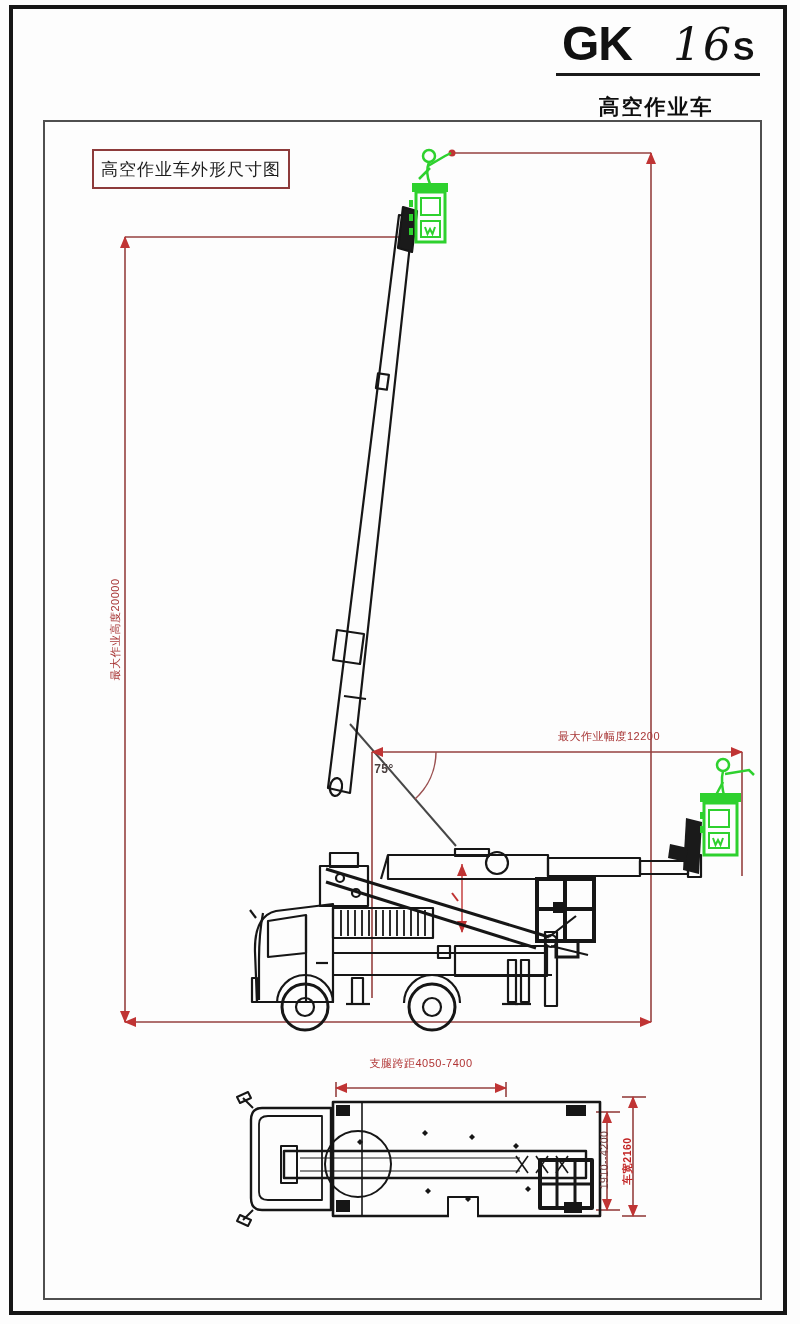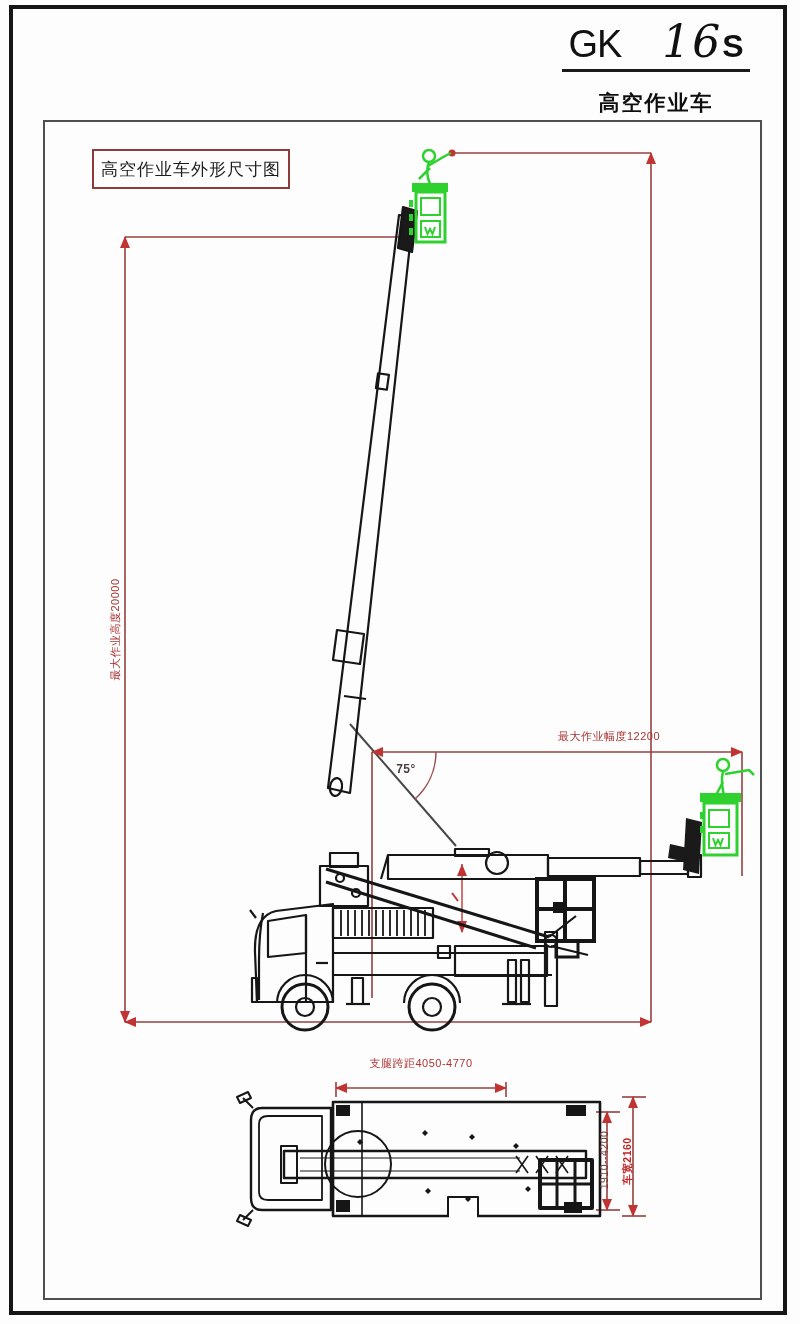--- a/index.html
+++ b/index.html
@@ -12,38 +12,38 @@
     border:4px solid #161616;box-sizing:border-box;
   }
   .inner-frame{
     position:absolute;left:43px;top:120px;width:719px;height:1180px;
     border:2px solid #4f4f4f;box-sizing:border-box;background:transparent;
   }
   .logo{
     position:absolute;left:556px;top:16px;width:200px;text-align:center;color:#111;
   }
   .logo .rule{display:inline-block;border-bottom:3px solid #1a1a1a;padding:0 6px 2px 6px;white-space:nowrap;}
-  .logo .brand{font-size:38px;font-weight:normal;letter-spacing:-1px;}
+  .logo .brand{font-size:48px;font-weight:bold;letter-spacing:-1px;}
   .logo .model{font-size:44px;font-style:italic;font-family:"DejaVu Serif",serif;letter-spacing:2px;margin-left:41px;}
   .logo .suffix{font-size:32px;font-weight:bold;}
   .logo .subtitle{font-size:21px;font-weight:bold;letter-spacing:2px;margin-top:17px;color:#0e0e0e;}
   .title-box{
     position:absolute;left:92px;top:149px;width:198px;height:40px;
     border:2px solid #8d3b3b;box-sizing:border-box;background:#fdfdfd;
     display:flex;align-items:center;justify-content:center;
     font-size:17px;font-weight:400;color:#1c1c1c;letter-spacing:1px;
   }
   .dim-label{
     position:absolute;font-size:11px;color:#a83636;text-align:center;
     white-space:nowrap;letter-spacing:0.5px;
   }
   .rot{transform:rotate(-90deg);}
   .dim-max-height{left:35px;top:622px;width:160px;}
   .dim-max-radius{left:529px;top:729px;width:160px;}
-  .dim-angle{left:386px;top:762px;width:40px;color:#4a3f3f;font-size:12px;font-weight:600;}
+  .dim-angle{left:364px;top:762px;width:40px;color:#4a3f3f;font-size:12px;font-weight:600;}
   .dim-outrigger-span{left:336px;top:1056px;width:170px;color:#b03434;}
   .dim-outrigger-extend{left:529px;top:1154px;width:150px;color:#6e3939;font-size:10.5px;}
   .dim-vehicle-width{left:553px;top:1154px;width:150px;color:#c22424;font-size:10.5px;font-weight:600;}
   svg{position:absolute;left:0;top:0;}
 </style>
 </head>
 <body>
 
 <div class="page">
 
@@ -279,17 +279,17 @@
         <polygon points="428,1188 431,1191 428,1194 425,1191"></polygon>
         <polygon points="468,1196 471,1199 468,1202 465,1199"></polygon>
         <polygon points="528,1186 531,1189 528,1192 525,1189"></polygon>
       </g>
     </g>
   </svg>
 
   <div class="dim-label rot dim-max-height">最大作业高度20000</div>
   <div class="dim-label dim-max-radius">最大作业幅度12200</div>
   <div class="dim-label dim-angle">75°</div>
-  <div class="dim-label dim-outrigger-span">支腿跨距4050-4770</div>
+  <div class="dim-label dim-outrigger-span">支腿跨距4050-7400</div>
   <div class="dim-label rot dim-outrigger-extend">1910--4200</div>
   <div class="dim-label rot dim-vehicle-width">车宽2160</div>
 
 </div>
 
 </body></html>

